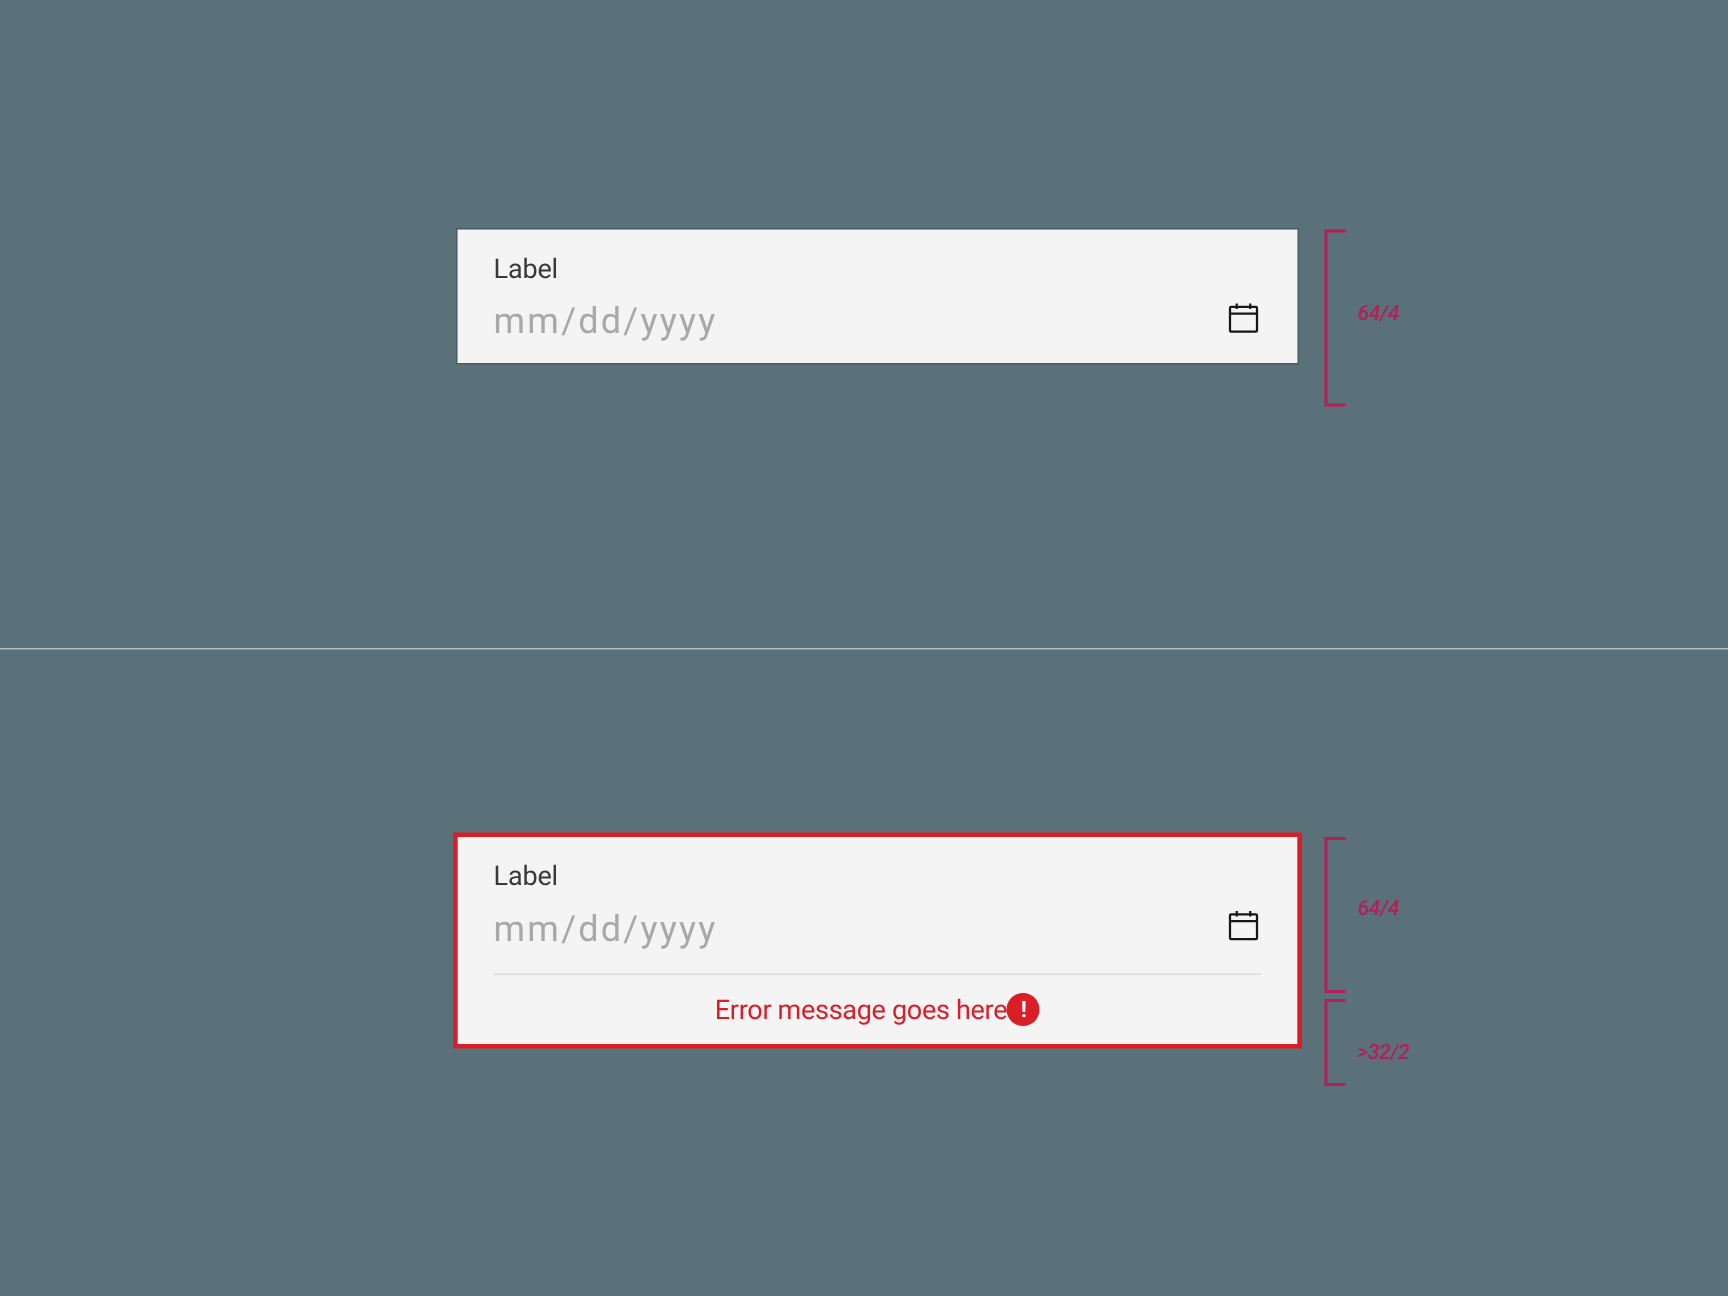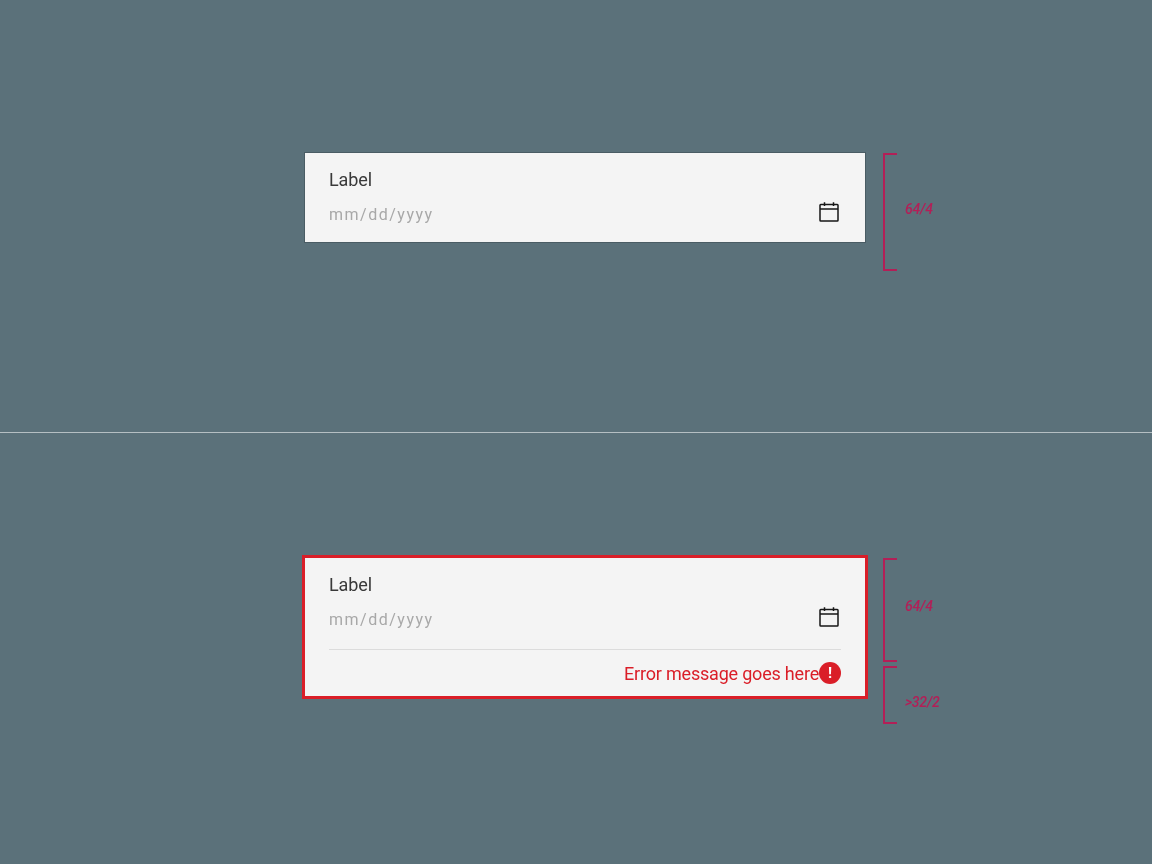--- a/index.html
+++ b/index.html
@@ -34,30 +34,30 @@
   }
   .label{
     font-size:18px; letter-spacing:-0.1px;
     color:#393939;
     margin-bottom:10px;
   }
   .field{
     display:flex; align-items:center; justify-content:space-between;
   }
   .ph{
-    font-size:16px; letter-spacing:1.5px;
+    font-size:24px; letter-spacing:1.5px;
     color:#a8a8a8;
   }
   .cal-icon{ color:#161616; }
   .divider{
     height:1px; background:#dcdcdc;
     margin:16px 0 12px 0;
   }
   .errline{
-    display:flex; align-items:center; justify-content:flex-end;
+    display:flex; align-items:center; justify-content:center;
     color:#da1e28;
   }
   .errtext{ font-size:18px; letter-spacing:-0.2px; }
   .errcircle{
     width:22px;height:22px;border-radius:50%;background:#da1e28;
     display:flex;align-items:center;justify-content:center;
     color:#fff;font-weight:700;font-size:15px;line-height:1;
   }
 
   

